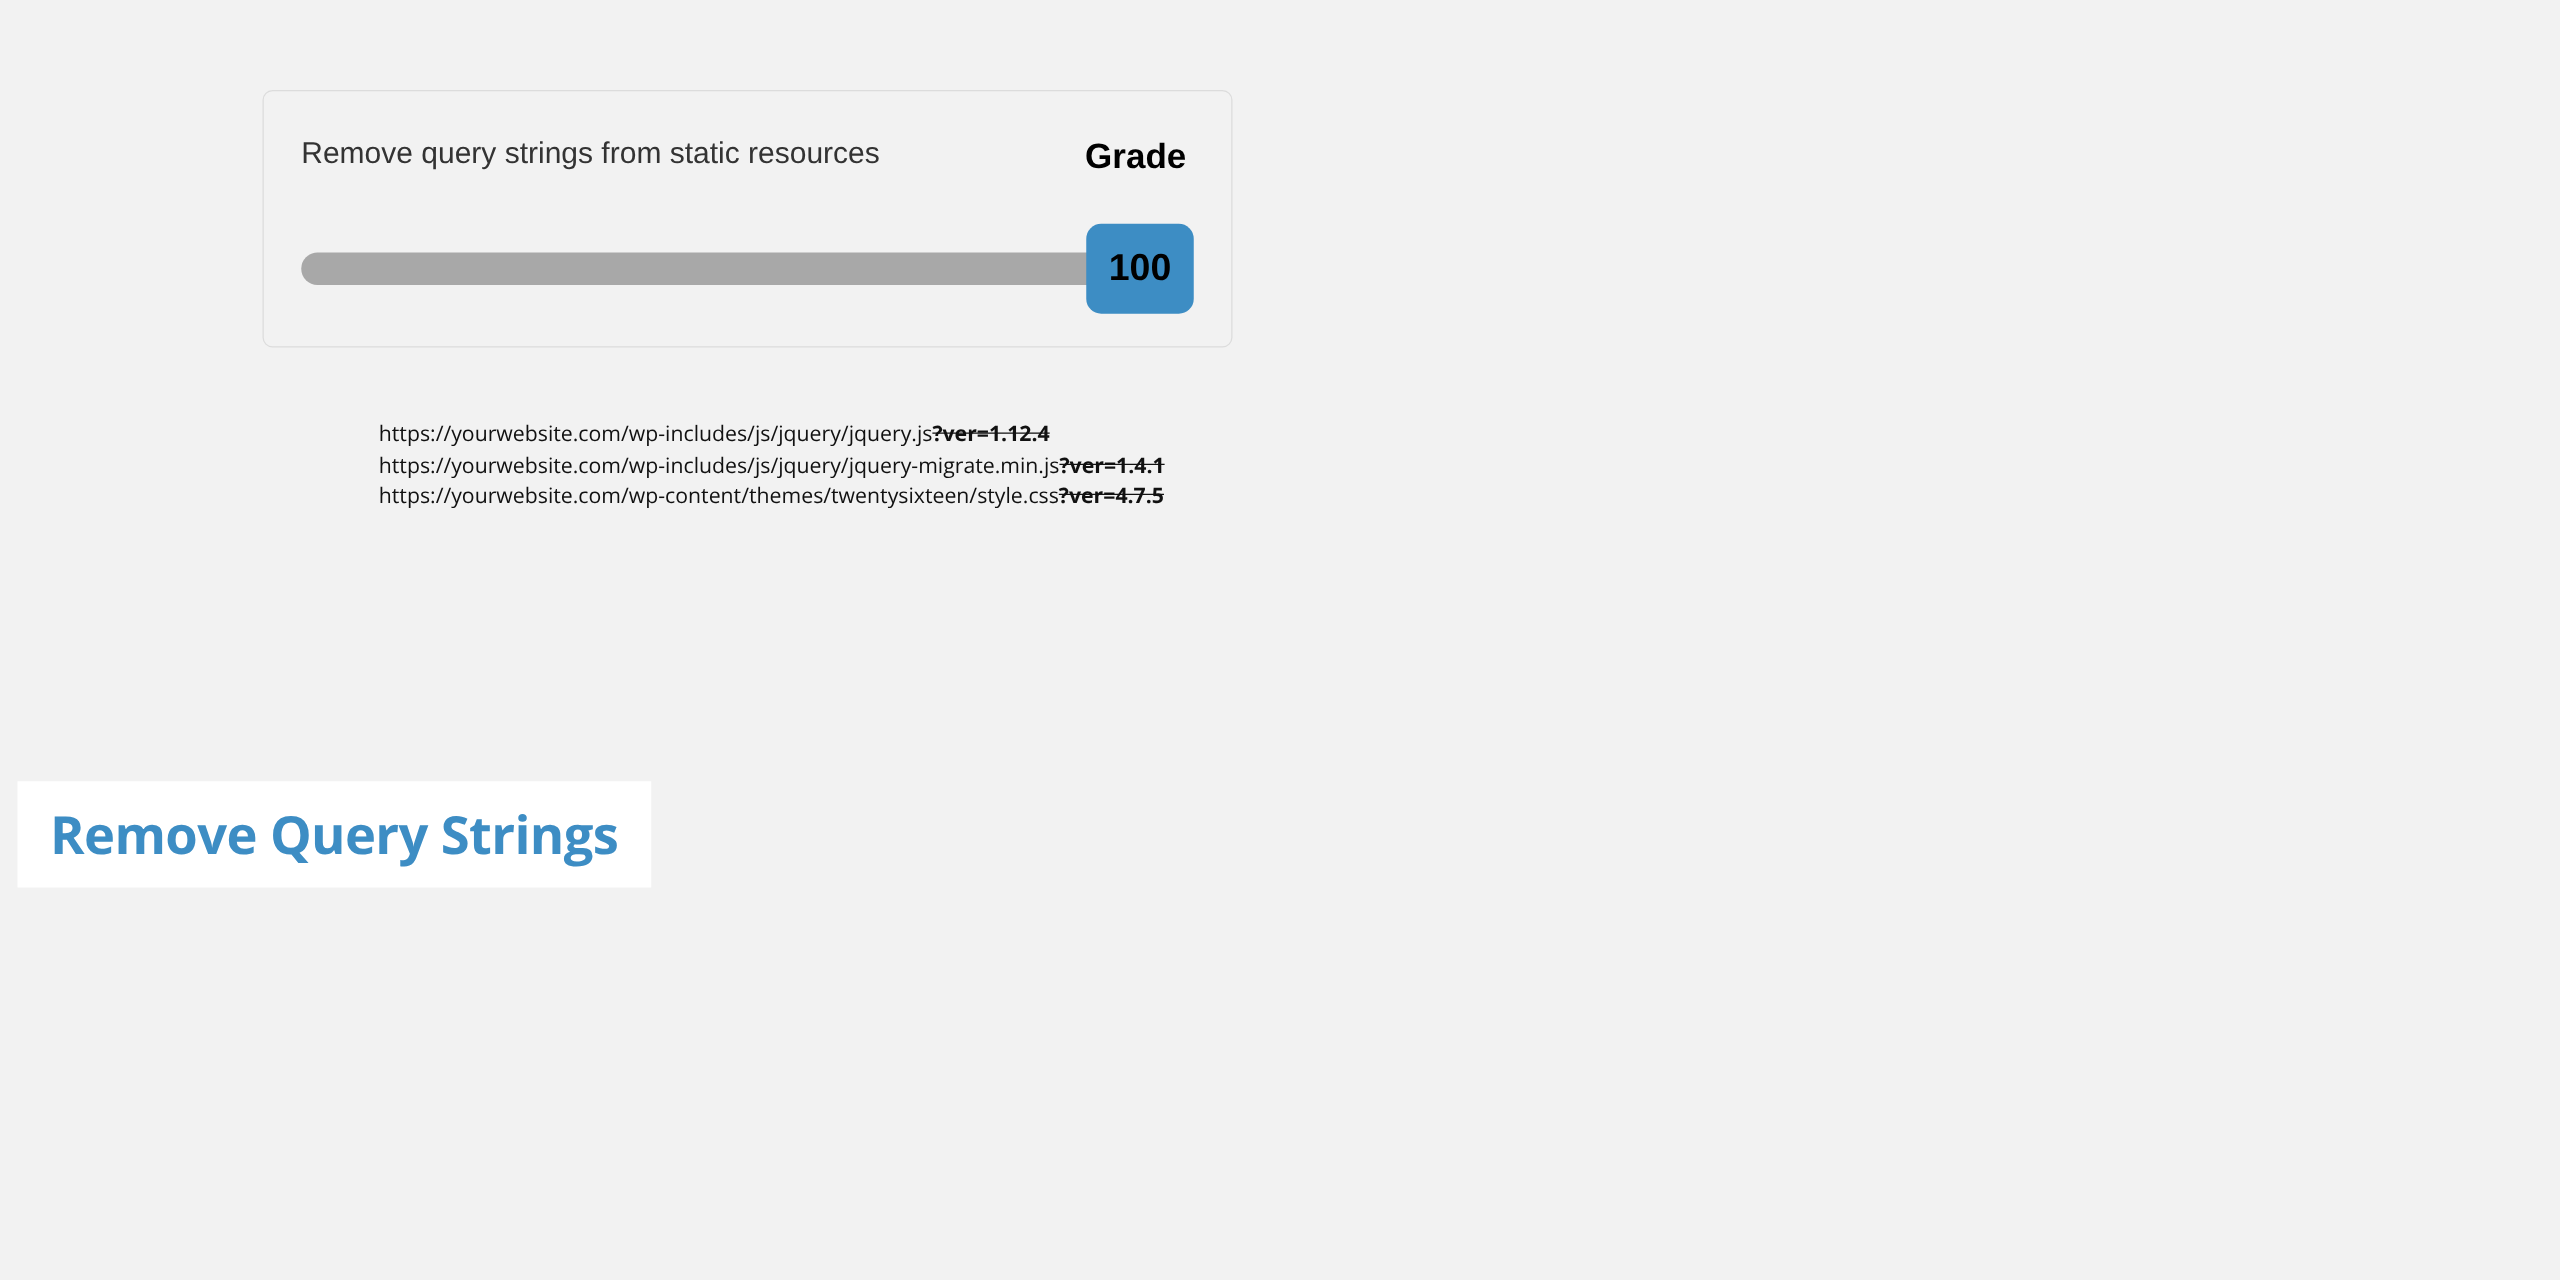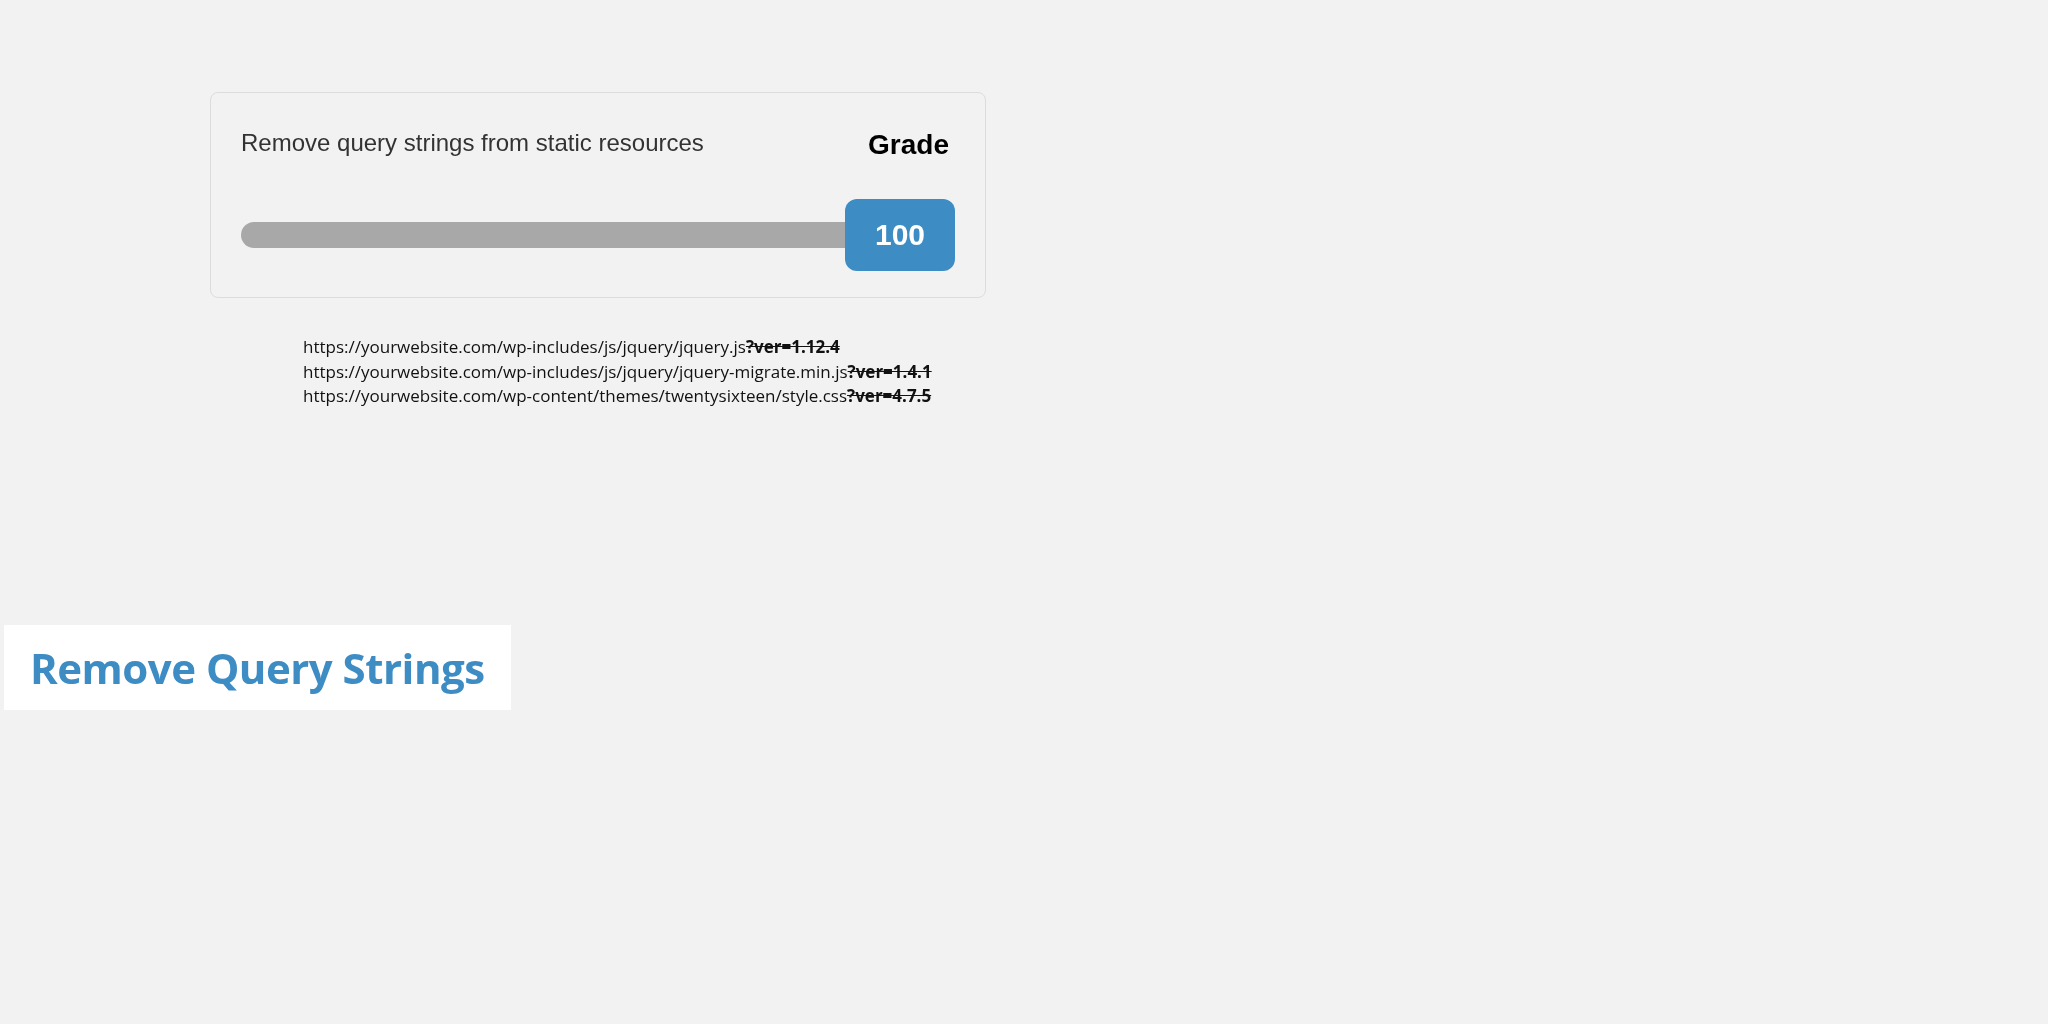--- a/index.html
+++ b/index.html
@@ -10,21 +10,21 @@
     body {
       font-family: "Helvetica Neue", Helvetica, Arial, sans-serif;
       background: #f2f2f2;
       width: 1536px;
       height: 768px;
       position: relative;
     }
     .card {
       position: absolute;
       left: 210px;
-      top: 92px;
+      top: 72px;
       width: 776px;
       height: 206px;
       background: #f2f2f2;
       border: 1px solid #dcdcdc;
       border-radius: 8px;
       padding: 36px 30px 34px 30px;
     }
     .card-header {
       display: flex;
       justify-content: space-between;
@@ -49,25 +49,25 @@
       align-items: center;
     }
     .progress-bar {
       flex: 1;
       height: 26px;
       background: #a8a8a8;
       border-radius: 13px 0 0 13px;
       margin-right: -5px;
     }
     .score-badge {
-      width: 110px;
+      width: 86px;
       height: 72px;
       background: #3d8dc4;
       border-radius: 12px;
-      color: #ffffff;
+      color: #000000;
       font-size: 30px;
       font-weight: 700;
       display: flex;
       align-items: center;
       justify-content: center;
       position: relative;
       z-index: 1;
     }
     .url-list {
       position: absolute;
@@ -80,21 +80,21 @@
     }
     .url-line .base {
       font-weight: 400;
     }
     .url-line .qs {
       font-weight: 700;
       text-decoration: line-through;
     }
     .bottom-banner {
       position: absolute;
-      left: 4px;
+      left: 14px;
       bottom: 58px;
       background: #fff;
       padding: 14px 26px 14px 26px;
       font-family: "Segoe UI", "Open Sans", Arial, sans-serif;
       font-size: 42px;
       font-weight: 700;
       color: #3d8dc4;
       letter-spacing: -0.5px;
     }
   </style>

